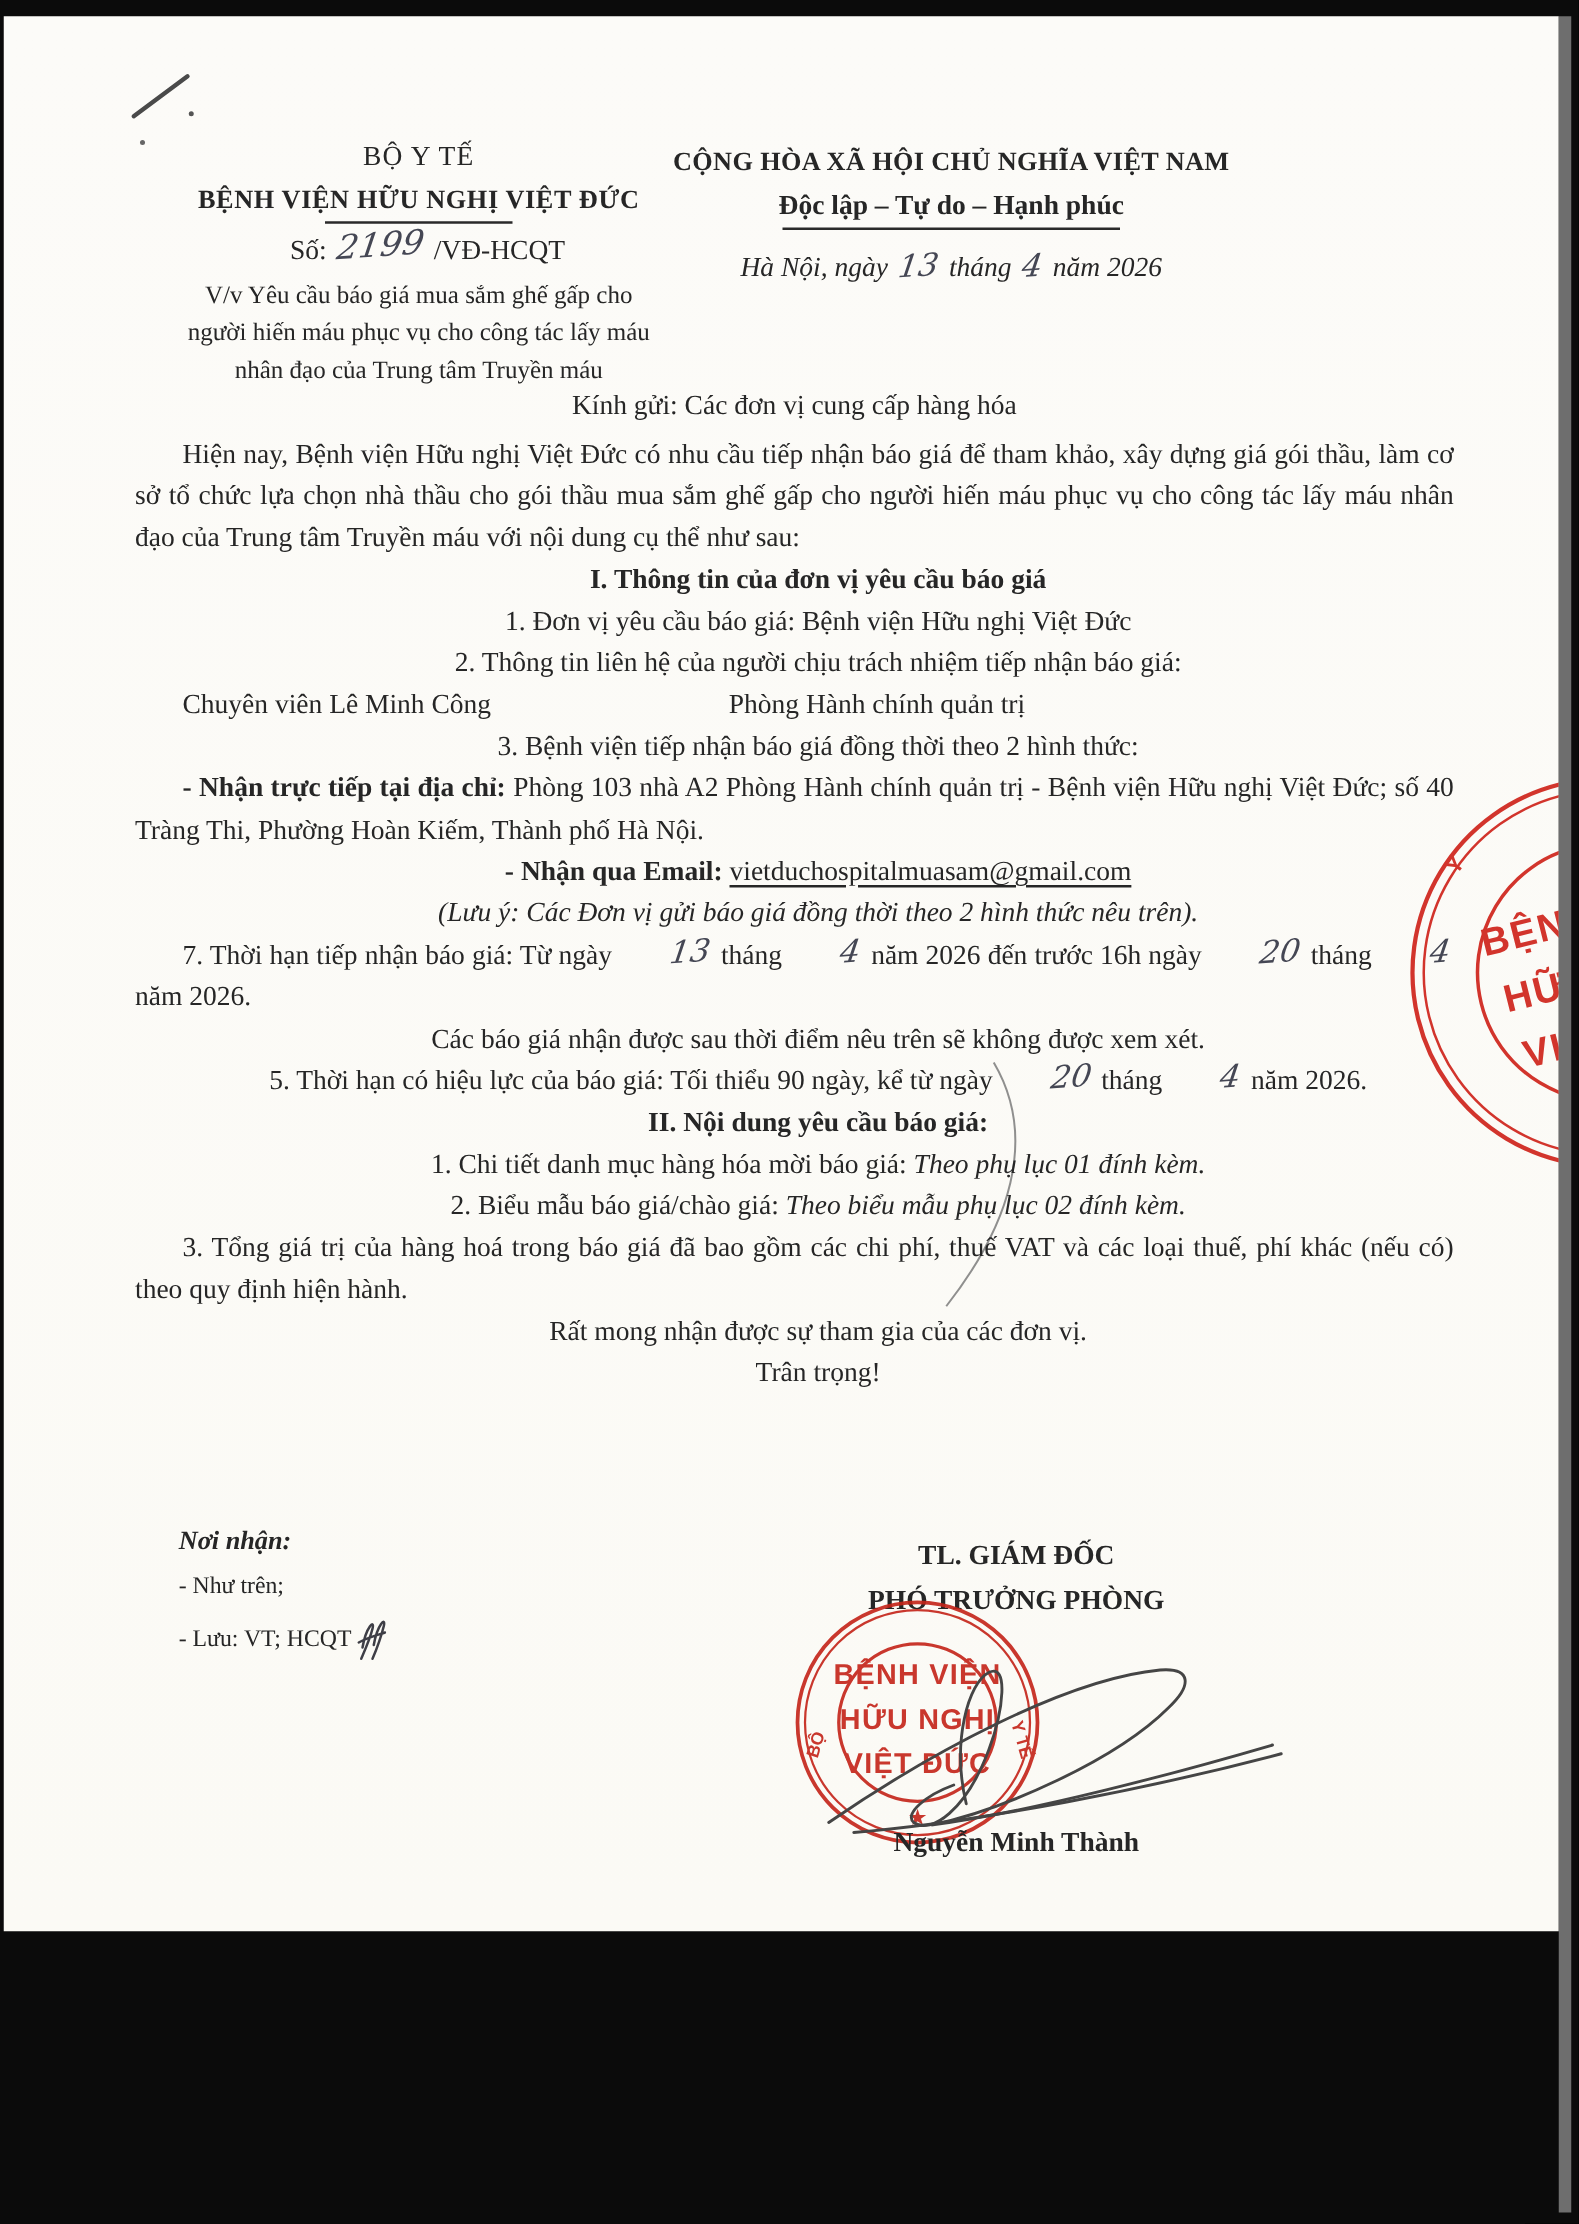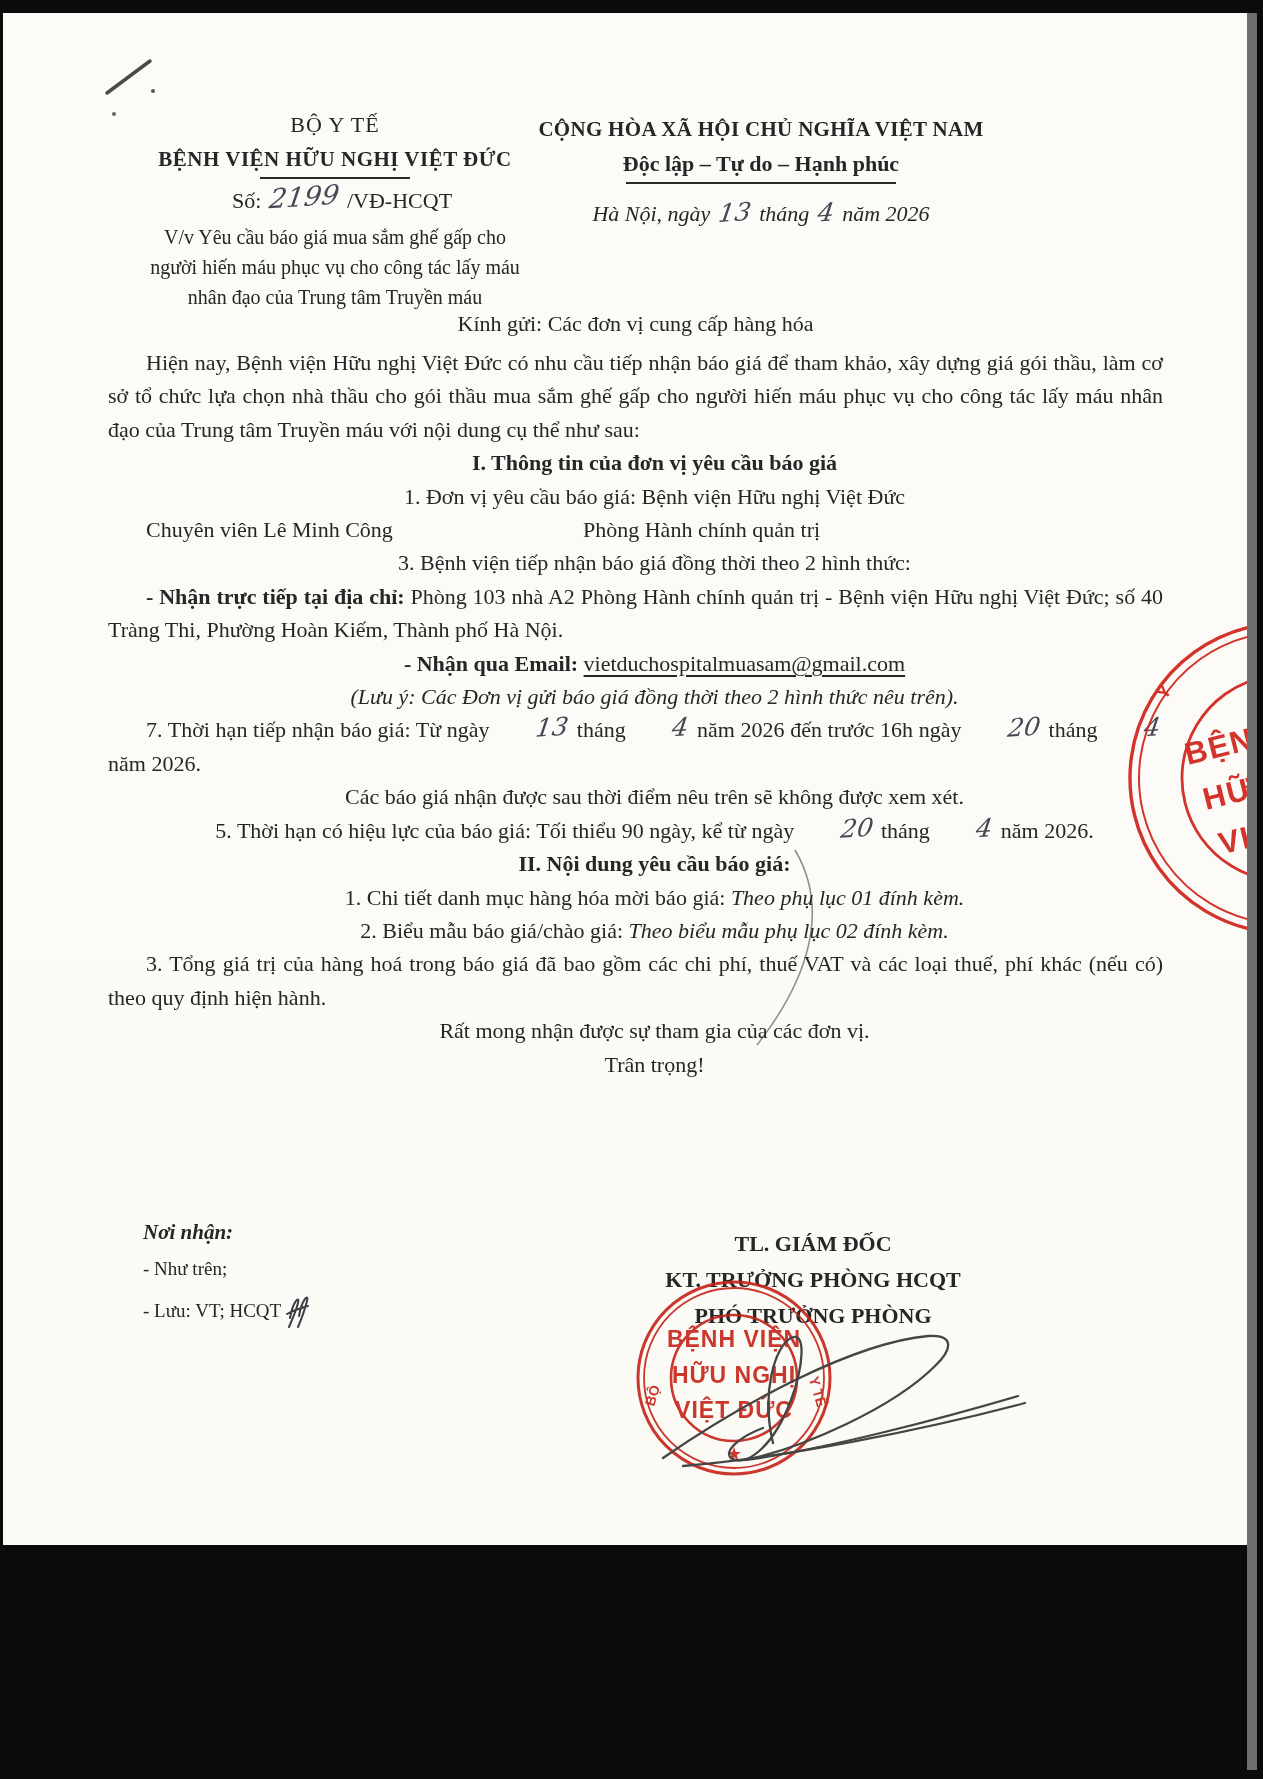--- a/index.html
+++ b/index.html
@@ -100,20 +100,21 @@
         <span>năm 2026</span>
       </div>
     </div>
 
     <div class="salutation">Kính gửi: Các đơn vị cung cấp hàng hóa</div>
 
     <div class="doc-body">
       <p>Hiện nay, Bệnh viện Hữu nghị Việt Đức có nhu cầu tiếp nhận báo giá để tham khảo, xây dựng giá gói thầu, làm cơ sở tổ chức lựa chọn nhà thầu cho gói thầu mua sắm ghế gấp cho người hiến máu phục vụ cho công tác lấy máu nhân đạo của Trung tâm Truyền máu với nội dung cụ thể như sau:</p>
       <p class="b left">I. Thông tin của đơn vị yêu cầu báo giá</p>
       <p class="left">1. Đơn vị yêu cầu báo giá: Bệnh viện Hữu nghị Việt Đức</p>
+      <p class="left">2. Thông tin liên hệ của người chịu trách nhiệm tiếp nhận báo giá:</p>
       <div class="contact-row">
         <span class="c1">Chuyên viên Lê Minh Công</span>
         <span>Phòng Hành chính quản trị</span>
       </div>
       <p class="left">3. Bệnh viện tiếp nhận báo giá đồng thời theo 2 hình thức:</p>
       <p>
         <span class="b">- Nhận trực tiếp tại địa chỉ:</span>
         <span>Phòng 103 nhà A2 Phòng Hành chính quản trị - Bệnh viện Hữu nghị Việt Đức; số 40 Tràng Thi, Phường Hoàn Kiếm, Thành phố Hà Nội.</span>
       </p>
       <p class="left">
@@ -159,21 +160,20 @@
       <div class="ri">- Như trên;</div>
       <div class="ri">
         <span>- Lưu: VT; HCQT</span><svg width="26" height="36" viewBox="0 0 26 36" style="vertical-align:-12px;margin-left:2px">
           <path d="M7,25 C10,8 17,2 15,10 C13,18 9,27 6,34 M16,23 C19,6 26,0 24,8 C22,16 18,27 15,34 M4,21 C11,17 19,15 25,13" stroke="#3e3e46" stroke-width="2" fill="none" stroke-linecap="round"></path>
         </svg>
       </div>
     </div>
 
     <div class="sign-titles">
       <div>TL. GIÁM ĐỐC</div>
-      <div>KT. TRƯỞNG PHÒNG HCQT</div>
       <div>PHÓ TRƯỞNG PHÒNG</div>
     </div>
 
     <svg class="stamp-svg" width="260" height="215" viewBox="0 0 260 215">
       <g stroke="#c42318" fill="none">
         <circle cx="127" cy="103" r="96" stroke-width="3"></circle>
         <circle cx="127" cy="103" r="90" stroke-width="1.8"></circle>
         <circle cx="127" cy="103" r="63" stroke-width="2.6"></circle>
       </g>
       <g fill="#c42318" font-family="Liberation Sans, sans-serif" text-anchor="middle">
@@ -187,20 +187,21 @@
     </svg>
 
     <svg class="sig-svg" width="420" height="175" viewBox="0 0 420 175">
       <g stroke="#454545" stroke-width="2.3" fill="none" stroke-linecap="round">
         <path d="M150,135 C138,85 152,38 168,30 C184,22 180,60 168,92 C150,140 122,160 108,150 C100,143 118,128 140,120"></path>
         <path d="M40,150 C120,95 230,35 305,28 C330,26 331,40 312,58 C270,100 180,140 122,152 C200,142 320,110 395,88"></path>
         <path d="M60,158 C160,150 300,122 402,95"></path>
       </g>
     </svg>
 
+    <div class="signer-name">Nguyễn Minh Thành</div>
 
     <svg class="side-stamp-svg" width="210" height="430" viewBox="0 0 210 430">
       <g transform="rotate(-14 245 218)">
         <g stroke="#cf241b" fill="none">
           <circle cx="245" cy="218" r="155" stroke-width="3.4"></circle>
           <circle cx="245" cy="218" r="146" stroke-width="2"></circle>
           <circle cx="245" cy="218" r="103" stroke-width="2.8"></circle>
         </g>
         <g fill="#cf241b" font-family="Liberation Sans, sans-serif" text-anchor="middle">
           <text x="245" y="182" font-size="31" font-weight="bold" letter-spacing="1.5">BỆNH VIỆN</text>

